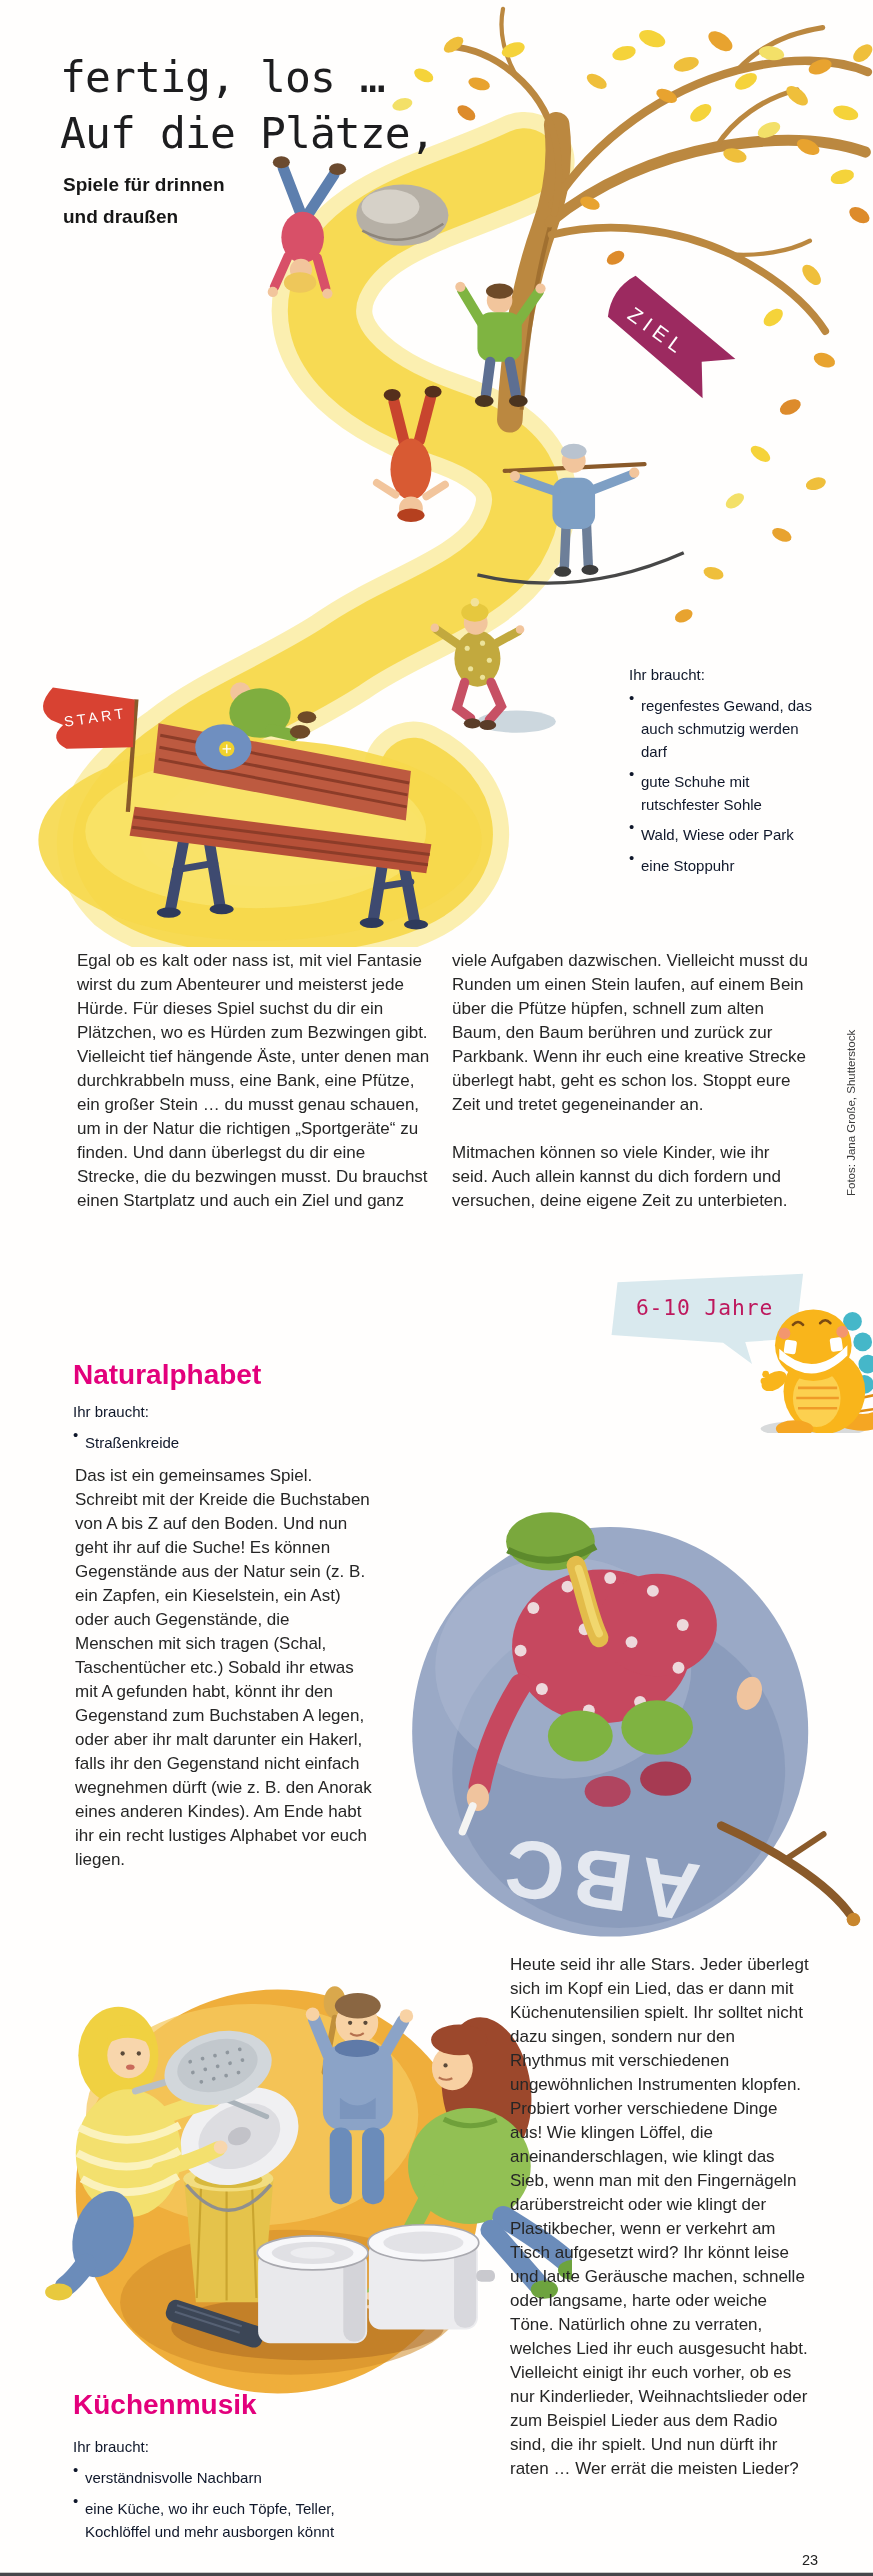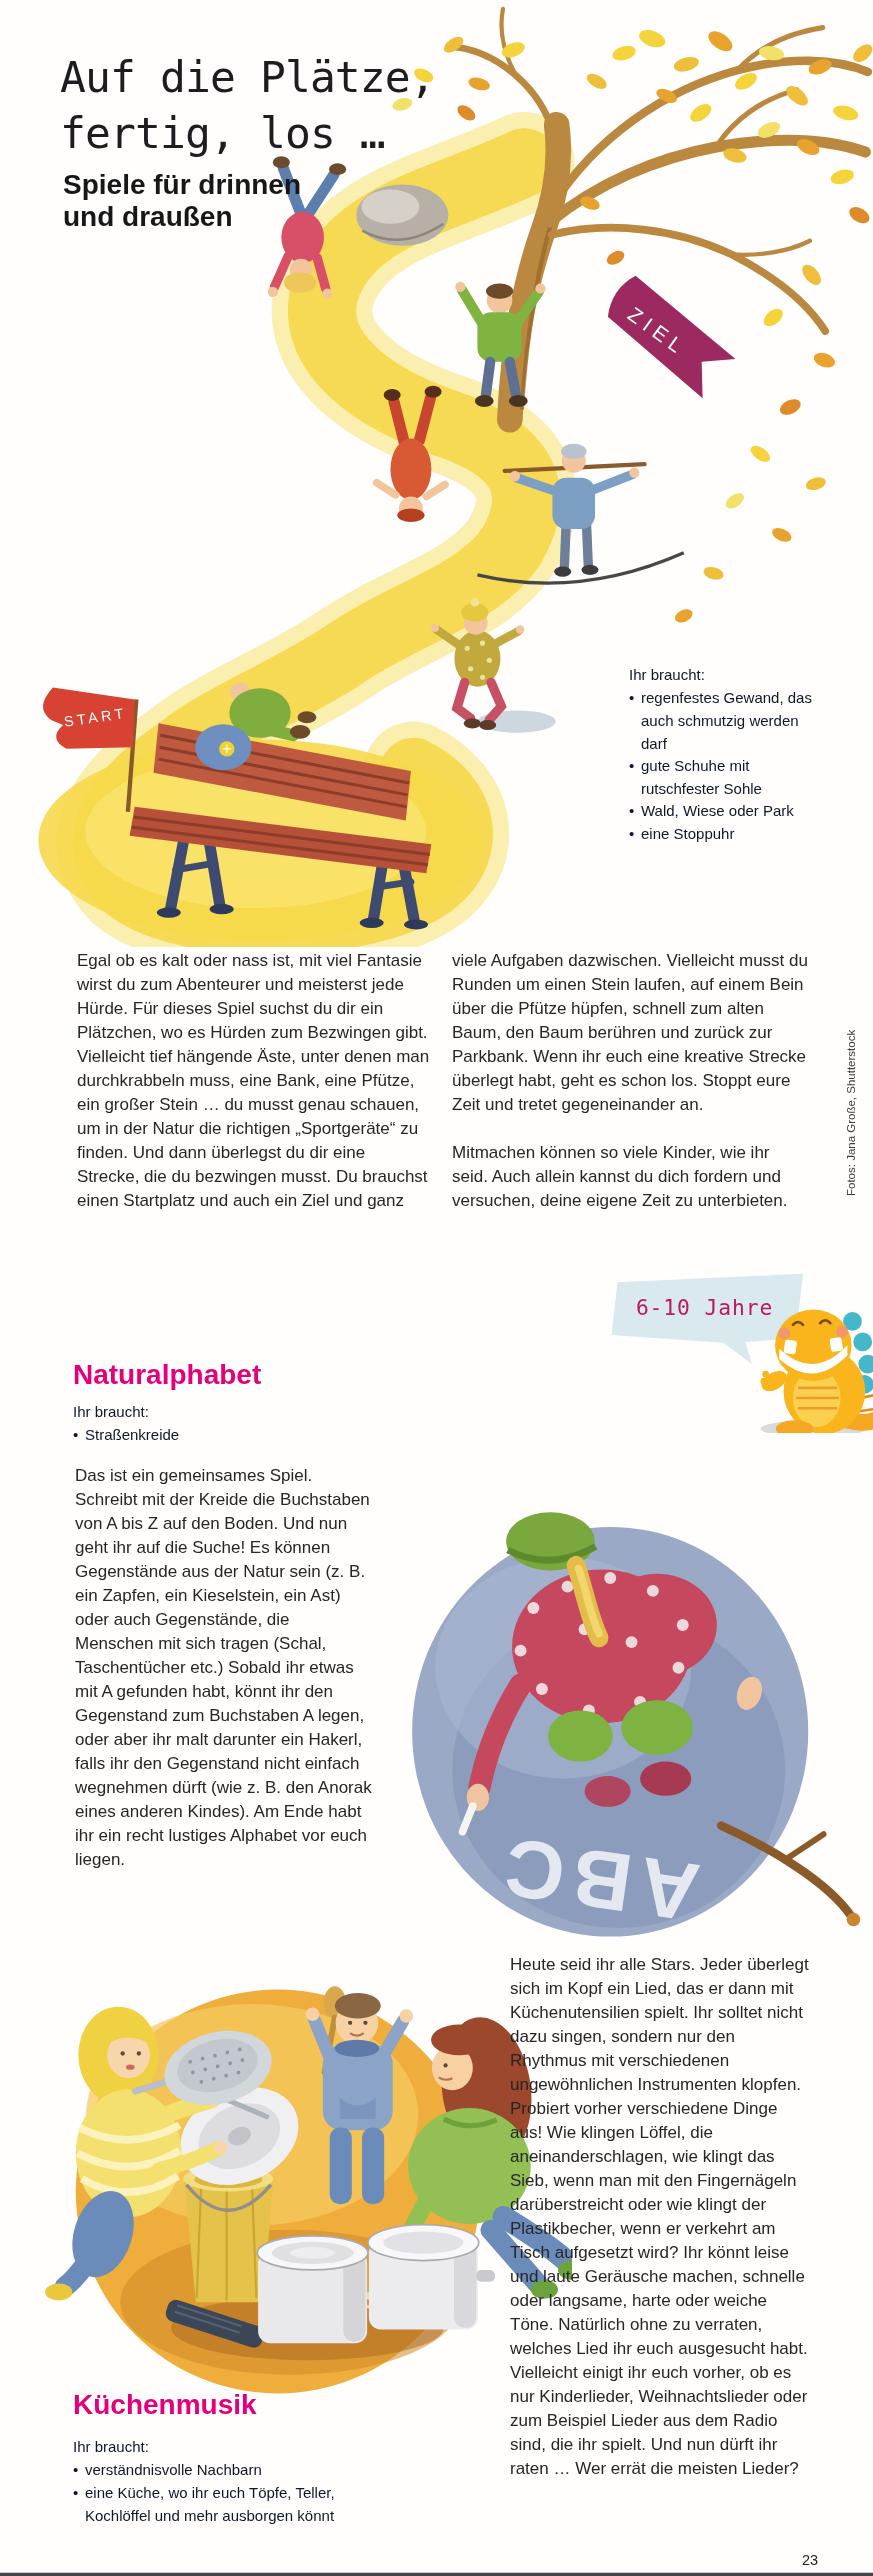--- a/index.html
+++ b/index.html
@@ -3,31 +3,31 @@
 <meta charset="utf-8">
 <style>
   html,body { margin:0; padding:0; background:#ffffff; }
   .page { position:relative; width:873px; height:2576px; background:#fffefd; overflow:hidden;
           font-family:"Liberation Sans", sans-serif; color:#272727; }
   svg { position:absolute; display:block; }
   .t  { position:absolute; }
 
   .title { left:60px; top:49px; font-family:"DejaVu Sans Mono", monospace; font-size:43px;
            line-height:56px; color:#1d1d1f; letter-spacing:-0.9px; white-space:nowrap; z-index:3; }
-  .subtitle { left:63px; top:169px; font-size:28px; line-height:32px; font-weight:600; color:#171717; z-index:3; }
+  .subtitle { left:63px; top:169px; font-size:19px; line-height:32px; font-weight:600; color:#171717; z-index:3; }
 
   .h-parcours { top:568px; right:65px; text-align:right; color:#e3007c; font-size:36px;
                 line-height:44px; font-weight:600; z-index:3; }
   .h-section  { color:#e3007c; font-size:28px; line-height:34px; font-weight:600; z-index:3; }
 
   .needs { position:absolute; color:#0f172a; font-size:15px; line-height:22.6px; z-index:3; }
   .needs-label { margin-bottom:0.9px; }
   .needs-item { display:flex; }
   .bullet { flex:none; width:12px; }
-  .needs-text { flex:1; }
+  .needs-text { flex:1;margin-top:8px; }
 
   .body-col { position:absolute; font-size:17px; line-height:24px; color:#262626; z-index:3; }
   .body-col p { margin:0; }
   .body-col p + p { margin-top:24px; }
 
   .credit { left:845px; top:983px; height:213px; width:17px; writing-mode:vertical-rl;
             transform:rotate(180deg); font-size:11.5px; color:#3c3c3c; white-space:nowrap; z-index:3; }
 
   .age-badge { left:633px; top:1295px; width:143px; text-align:center;
                font-family:"DejaVu Sans Mono", monospace; font-size:21.3px; color:#be185d;
@@ -224,22 +224,22 @@
     </g>
 
     <g>
       <path d="M160,820 L150,952" stroke="#8a5a2a" stroke-width="5"></path>
       <path d="M158,820 L62,806 Q40,830 60,844 L74,850 Q56,866 78,878 L156,876 Z" fill="#d84232"></path>
       <text x="76" y="852" transform="rotate(-8 76 852)" fill="#ffffff" font-size="17" letter-spacing="4" font-family="Liberation Sans, sans-serif">START</text>
     </g>
   </svg>
 
   <div class="t title">
+    <div>fertig, los …</div>
     <div>Auf die Plätze,</div>
-    <div>fertig, los …</div>
   </div>
   <div class="t subtitle">
     <div>Spiele für drinnen</div>
     <div>und draußen</div>
   </div>
 
 
   <div class="needs" style="left:629px; top:664px; width:194px;">
     <div class="needs-label">Ihr braucht:</div>
     <div class="needs-item">

